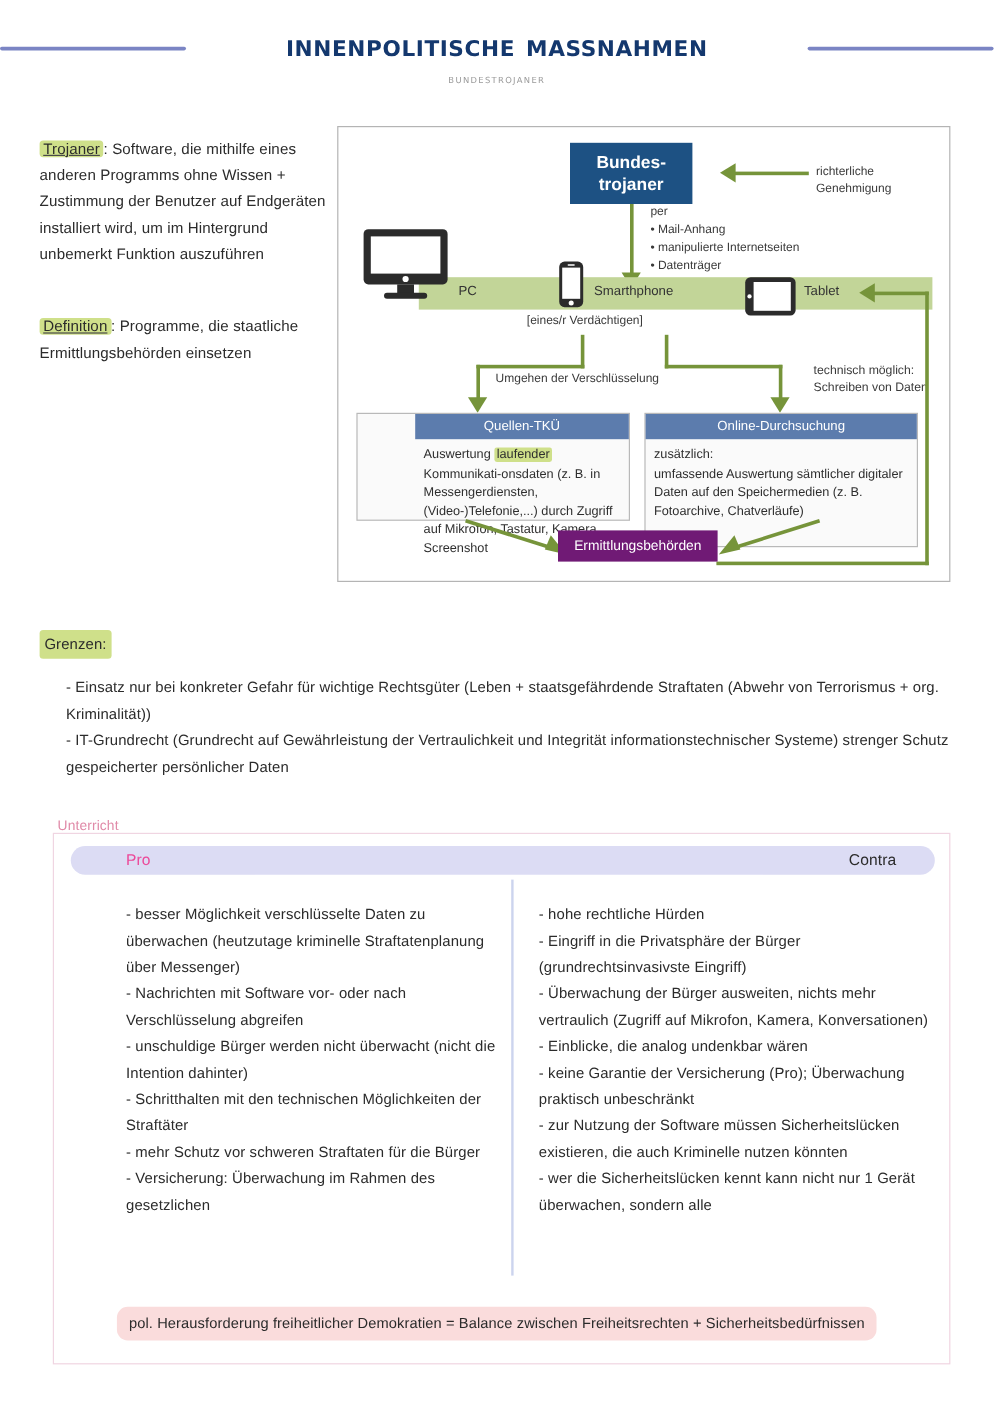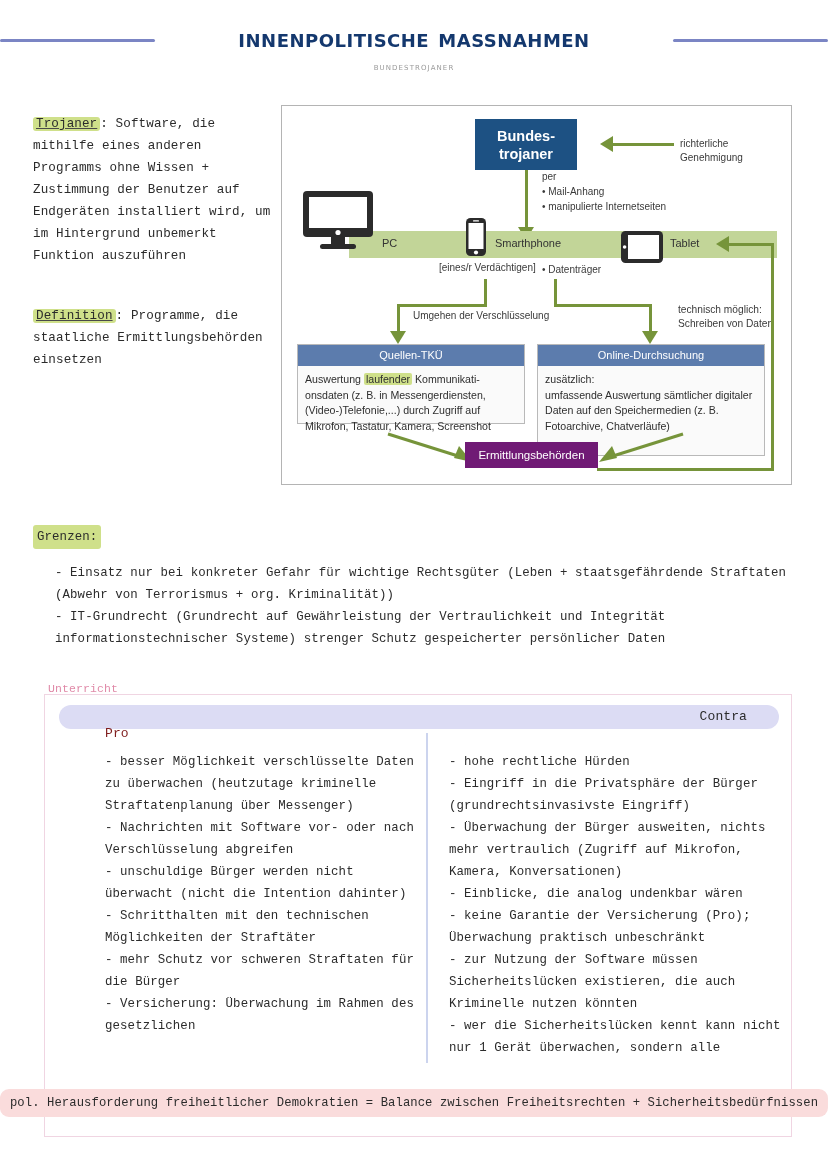--- a/index.html
+++ b/index.html
@@ -50,21 +50,21 @@
     text-align: center;
     font-size: 10.5px;
     letter-spacing: 1.1px;
     color: #9a9a9a;
     font-variant: small-caps;
     text-transform: lowercase;
   }
 
   
   .hand {
-    font-family: Liberation Mono, monospace;
+    font-family: Liberation Sans, sans-serif;
     color: #2b2b2b;
     font-size: 12.6px;
     line-height: 22px;
     letter-spacing: 0.1px;
   }
   .hl-green {
     background: #cfe08a;
     border-radius: 3px;
     padding: 0px 3px;
     text-decoration: underline;
@@ -215,22 +215,22 @@
   }
   .table-head {
     position: absolute;
     left: 14px; top: 10px;
     width: 720px; height: 24px;
     background: #dcdcf4;
     border-radius: 12px;
   }
   .head-pro {
     position: absolute;
-    left: 60px; top: 28px;
-    font-size: 13px; color: #7f1d1d; text-align: center;
+    left: 60px; top: 11px;
+    font-size: 13px; color: #ec4899; text-align: center;
   }
   .head-contra {
     position: absolute;
     right: 44px; top: 11px;
     font-size: 13px; color: #2b2b2b;
   }
   .col-divider {
     position: absolute;
     left: 381px; top: 38px;
     width: 1.5px; height: 330px;
@@ -290,21 +290,21 @@
   <div class="green-arrow-h" style="left:330px; top:37px; width:62px;"></div>
   <div class="arrow-head ah-left" style="left:318px; top:30px;"></div>
   <div class="dg-label" style="left:398px; top:31px;">richterliche Genehmigung</div>
 
   <div class="green-arrow-v" style="left:243px; top:64px; height:60px;"></div>
   <div class="arrow-head ah-down" style="left:236px; top:121px;"></div>
 
   <div class="dg-label" style="left:260px; top:64px;">per</div>
   <div class="dg-label" style="left:260px; top:79px;">• <span>Mail-Anhang</span></div>
   <div class="dg-label" style="left:260px; top:94px;">• <span>manipulierte Internetseiten</span></div>
-  <div class="dg-label" style="left:260px; top:109px;margin-top:48px;">• <span>Datenträger</span></div>
+  <div class="dg-label" style="left:260px; top:109px;">• <span>Datenträger</span></div>
 
   <div class="green-band"></div>
 
   <span class="pc-icon">
     <svg width="72" height="60" viewBox="0 0 72 60">
       <rect x="1" y="1" width="70" height="46" rx="4" fill="#2b2b2b"></rect>
       <rect x="7" y="7" width="58" height="31" fill="#ffffff"></rect>
       <circle cx="36" cy="42.5" r="2.6" fill="#ffffff"></circle>
       <rect x="29" y="47" width="14" height="8" fill="#2b2b2b"></rect>
       <rect x="18" y="54" width="36" height="5" rx="2.5" fill="#2b2b2b"></rect>
@@ -348,21 +348,21 @@
 
   <div class="dg-label" style="left:131px; top:203px;">Umgehen der Verschlüsselung</div>
 
   <div class="dg-label small" style="left:396px; top:197px; text-align:left;">
     <span>technisch möglich:</span><br>
     <span>Schreiben von Daten</span>
   </div>
   <div class="green-arrow-v" style="left:489px; top:137px; height:228px;"></div>
   <div class="green-arrow-h" style="left:315px; top:362px; width:177px;"></div>
 
-  <div class="lbox" style="left:15px; top:238px; width:228px; height:80px;">
+  <div class="lbox" style="left:15px; top:238px; width:228px; height:90px;padding-left:48px;">
     <div class="lbox-head">Quellen-TKÜ</div>
     <div class="lbox-body">
       <span>Auswertung </span><span class="hl-lime">laufender</span><span> Kommunikati-onsdaten (z. B. in Messengerdiensten, (Video-)Telefonie,...) durch Zugriff auf Mikrofon, Tastatur, Kamera, Screenshot</span>
     </div>
   </div>
 
   <div class="lbox" style="left:255px; top:238px; width:228px; height:112px;">
     <div class="lbox-head">Online-Durchsuchung</div>
     <div class="lbox-body" style="white-space:pre-line;">zusätzlich:
 umfassende Auswertung sämtlicher digitaler Daten auf den Speichermedien (z. B. Fotoarchive, Chatverläufe)</div>

